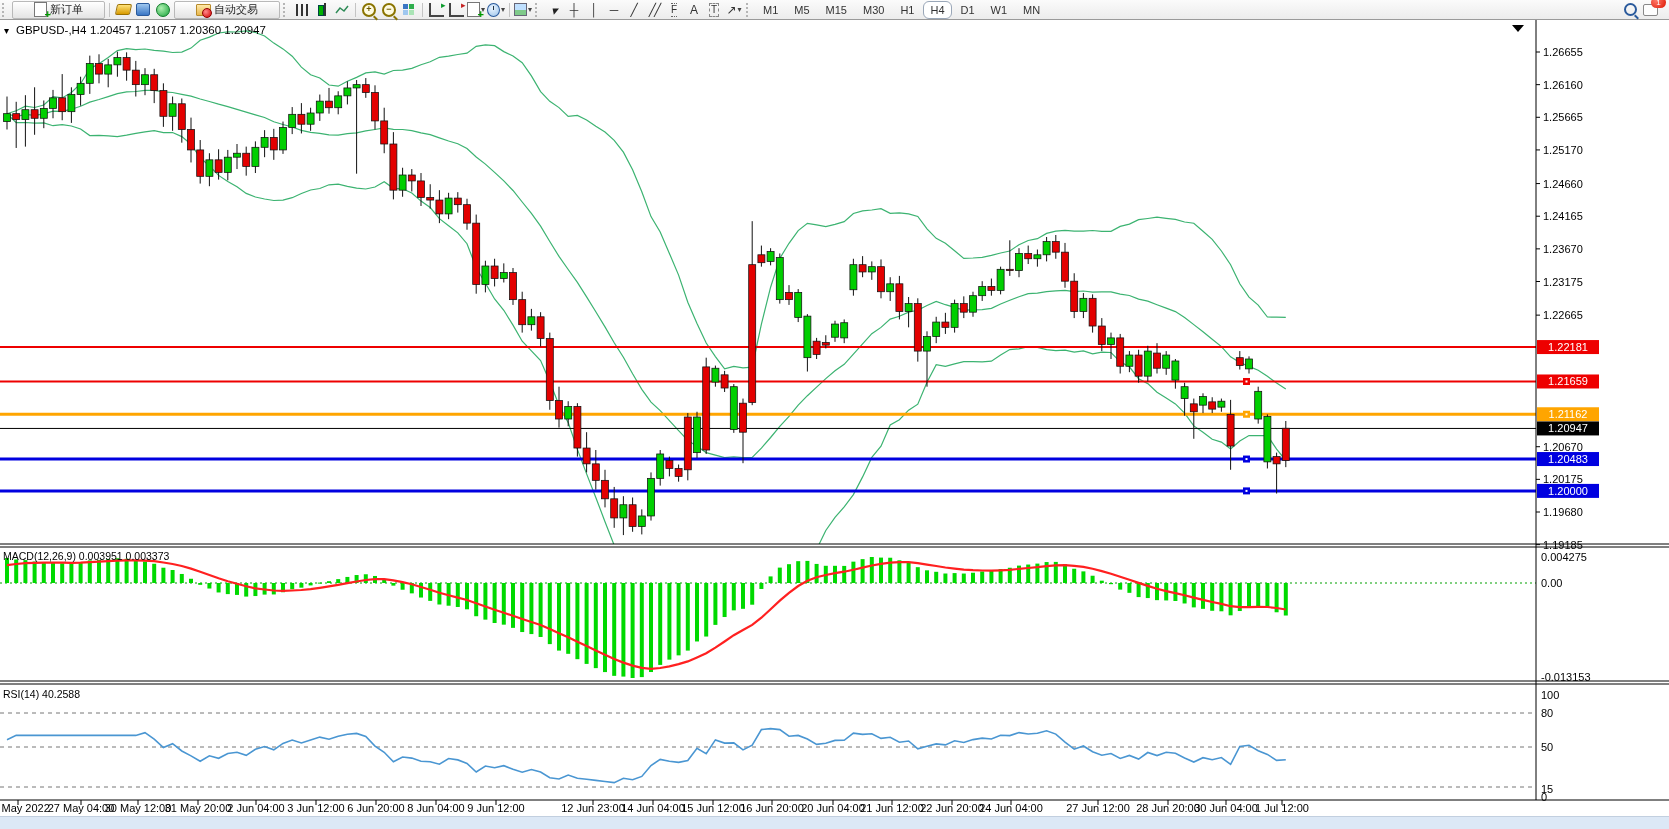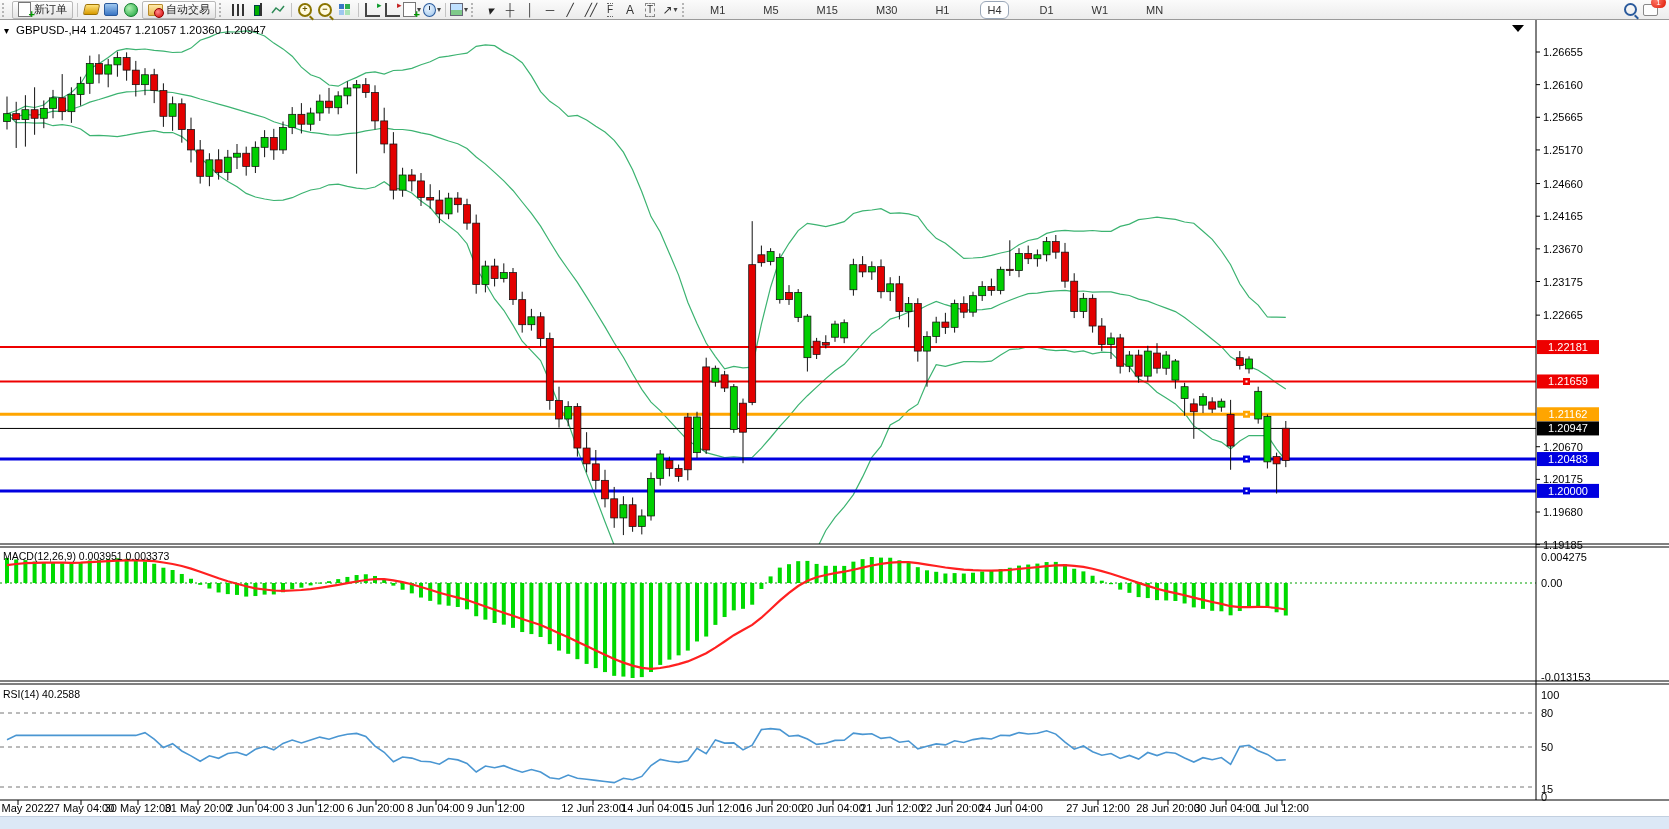--- a/index.html
+++ b/index.html
@@ -3,26 +3,26 @@
 <meta charset="utf-8">
 <style>
   html,body{margin:0;padding:0;background:#fff;width:1669px;height:829px;overflow:hidden;
     font-family:"Liberation Sans",sans-serif;-webkit-font-smoothing:none;}
   #app{position:relative;width:1669px;height:829px;}
   
   #toolbar{position:absolute;left:0;top:0;width:1669px;height:19px;
     background:linear-gradient(#fbfbfb,#ececec);border-bottom:1px solid #9a9a9a;
     display:flex;align-items:center;font-size:11px;color:#222;white-space:nowrap;z-index:5;}
   .grip{width:5px;height:14px;margin:0 2px;border-left:2px dotted #b5b5b5;}
-  .tbtn{display:flex;align-items:center;gap:3px;height:16px;padding:0 5px;margin:0 1px;
+  .tbtn{display:flex;align-items:center;gap:3px;height:16px;padding:0 21px;margin:0 1px;
     border:1px solid #b9b9b9;border-radius:2px;background:linear-gradient(#ffffff,#e4e4e4);cursor:default;}
   .tico{display:flex;align-items:center;justify-content:center;width:18px;height:16px;margin:0 1px;}
   .sep{width:1px;height:14px;background:#c4c4c4;margin:0 3px;}
   .dd{font-size:8px;color:#444;margin-left:1px;}
-  .tf{padding:0 6px;height:16px;line-height:16px;color:#333;margin:0 12px;border:1px solid transparent;}
+  .tf{padding:0 6px;height:16px;line-height:16px;color:#333;margin:0 1px;border:1px solid transparent;}
   .tf.active{background:#fff;border:1px solid #9aa7b8;border-radius:6px;}
   
   .i-doc{width:11px;height:13px;background:#fff;border:1px solid #777;position:relative;}
   .i-doc:after{content:"+";position:absolute;right:-5px;bottom:-4px;color:#009900;font-weight:bold;font-size:11px;}
   .i-gold{width:13px;height:9px;background:linear-gradient(#ffe27a,#d89b00);border:1px solid #9c7000;transform:skewX(-12deg);border-radius:2px;}
   .i-blue{width:12px;height:11px;background:linear-gradient(#9ec7ef,#3a76c4);border:1px solid #2a5a9c;border-radius:2px;}
   .i-green{width:12px;height:12px;border-radius:50%;background:radial-gradient(circle at 35% 35%,#aef0b0,#18a33a);border:1px solid #0e7a28;}
   .i-folder{width:13px;height:10px;background:linear-gradient(#ffe9a8,#e8b64c);border:1px solid #b78a2a;position:relative;border-radius:1px;}
   .i-folder:after{content:"";position:absolute;right:-2px;bottom:-3px;width:8px;height:8px;border-radius:50%;background:radial-gradient(circle at 35% 35%,#ff8a8a,#d40000);border:1px solid #8f0000;}
   .i-bars{width:12px;height:12px;background:repeating-linear-gradient(90deg,#333 0 2px,transparent 2px 5px);}

